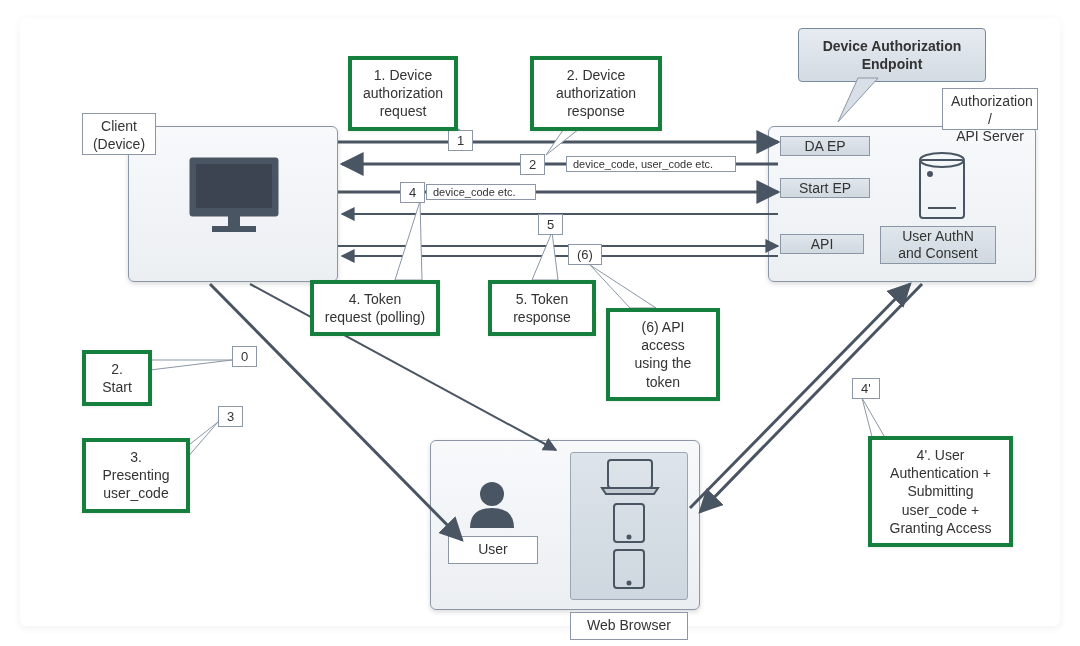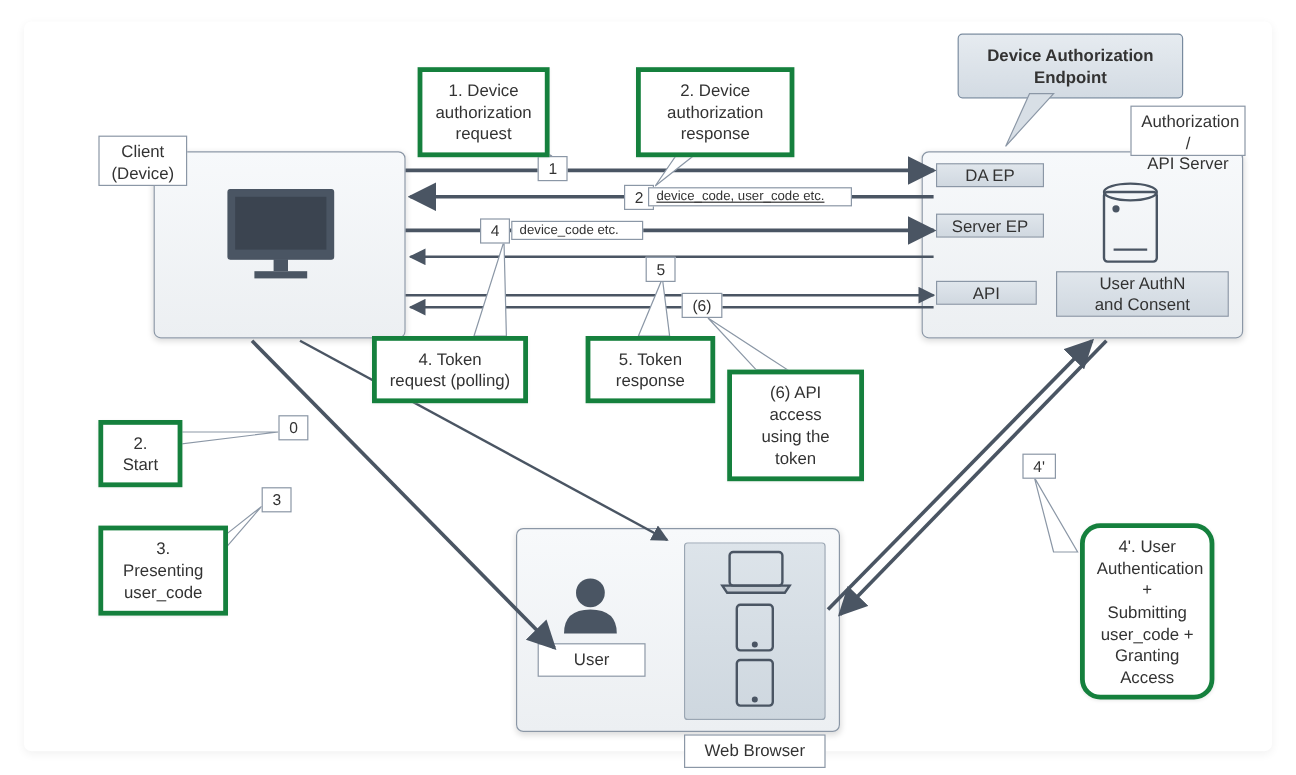--- a/index.html
+++ b/index.html
@@ -111,23 +111,23 @@
     <rect x="22" y="68" width="44" height="6" fill="#4a5563"></rect>
   </g>
 </svg>
 
 <div class="box" style="left:768px; top:126px; width:268px; height:156px;">
 </div>
 <div class="label-box" style="left:942px; top:88px; width:96px; height:42px; white-space:pre-line;">Authorization /
 API Server</div>
 
 <div class="inner-label" style="left:780px; top:136px; width:90px;">DA EP</div>
-<div class="inner-label" style="left:780px; top:178px; width:90px;">Server EP</div>
+<div class="inner-label" style="left:780px; top:178px; width:90px;">Start EP</div>
 <div class="inner-label" style="left:780px; top:234px; width:84px;">API</div>
-<div class="inner-label" style="left:880px; top:226px; width:144px; white-space:pre-line; line-height:1.2;">User AuthN
+<div class="inner-label" style="left:880px; top:226px; width:116px; white-space:pre-line; line-height:1.2;">User AuthN
 and Consent</div>
 
 <svg class="overlay">
   <g transform="translate(920,148)" stroke="#4a5563" stroke-width="2" fill="none">
     <rect x="0" y="12" width="44" height="58" rx="3"></rect>
     <ellipse cx="22" cy="12" rx="22" ry="7"></ellipse>
     <circle cx="10" cy="26" r="2" fill="#4a5563"></circle>
     <line x1="8" y1="60" x2="36" y2="60"></line>
   </g>
 </svg>
@@ -211,21 +211,21 @@
     <path d="M 150 360 L 232 360 L 150 370 Z" fill="#fff"></path>
 
     <path d="M 180 452 L 218 422 L 180 466 Z" fill="#fff"></path>
 
     <path d="M 878 460 L 862 398 L 898 460 Z" fill="#fff"></path>
   </g>
 </svg>
 
 <div class="num-box" style="left:448px; top:130px;">1</div>
 <div class="num-box" style="left:520px; top:154px;">2</div>
-<div class="msg-box" style="left:540px; top:156px; width:170px;text-decoration:underline;">device_code, user_code etc.</div>
+<div class="msg-box" style="left:566px; top:156px; width:170px;">device_code, user_code etc.</div>
 <div class="num-box" style="left:400px; top:182px;">4</div>
 <div class="msg-box" style="left:426px; top:184px; width:110px;">device_code etc.</div>
 <div class="num-box" style="left:538px; top:214px;">5</div>
 <div class="num-box" style="left:568px; top:244px;">(6)</div>
 <div class="num-box" style="left:232px; top:346px;">0</div>
 <div class="num-box" style="left:218px; top:406px;">3</div>
 <div class="num-box" style="left:852px; top:378px;">4'</div>
 
 <div class="callout" style="left:348px; top:56px; width:110px; white-space:pre-line;">1. Device
 authorization
@@ -236,17 +236,17 @@
 <div class="callout" style="left:310px; top:280px; width:130px; white-space:pre-line;">4. Token
 request (polling)</div>
 <div class="callout" style="left:488px; top:280px; width:108px; white-space:pre-line;">5. Token
 response</div>
 <div class="callout" style="left:606px; top:308px; width:114px; white-space:pre-line;">(6) API access
 using the
 token</div>
 <div class="callout" style="left:82px; top:350px; width:70px;">2. Start</div>
 <div class="callout" style="left:82px; top:438px; width:108px; white-space:pre-line;">3. Presenting
 user_code</div>
-<div class="callout" style="left:900px; top:436px; width:112px; white-space:pre-line;border-radius:17px;">4'. User
+<div class="callout" style="left:868px; top:436px; width:145px; white-space:pre-line;">4'. User
 Authentication +
 Submitting
 user_code +
 Granting Access</div>
 
 </body></html>

